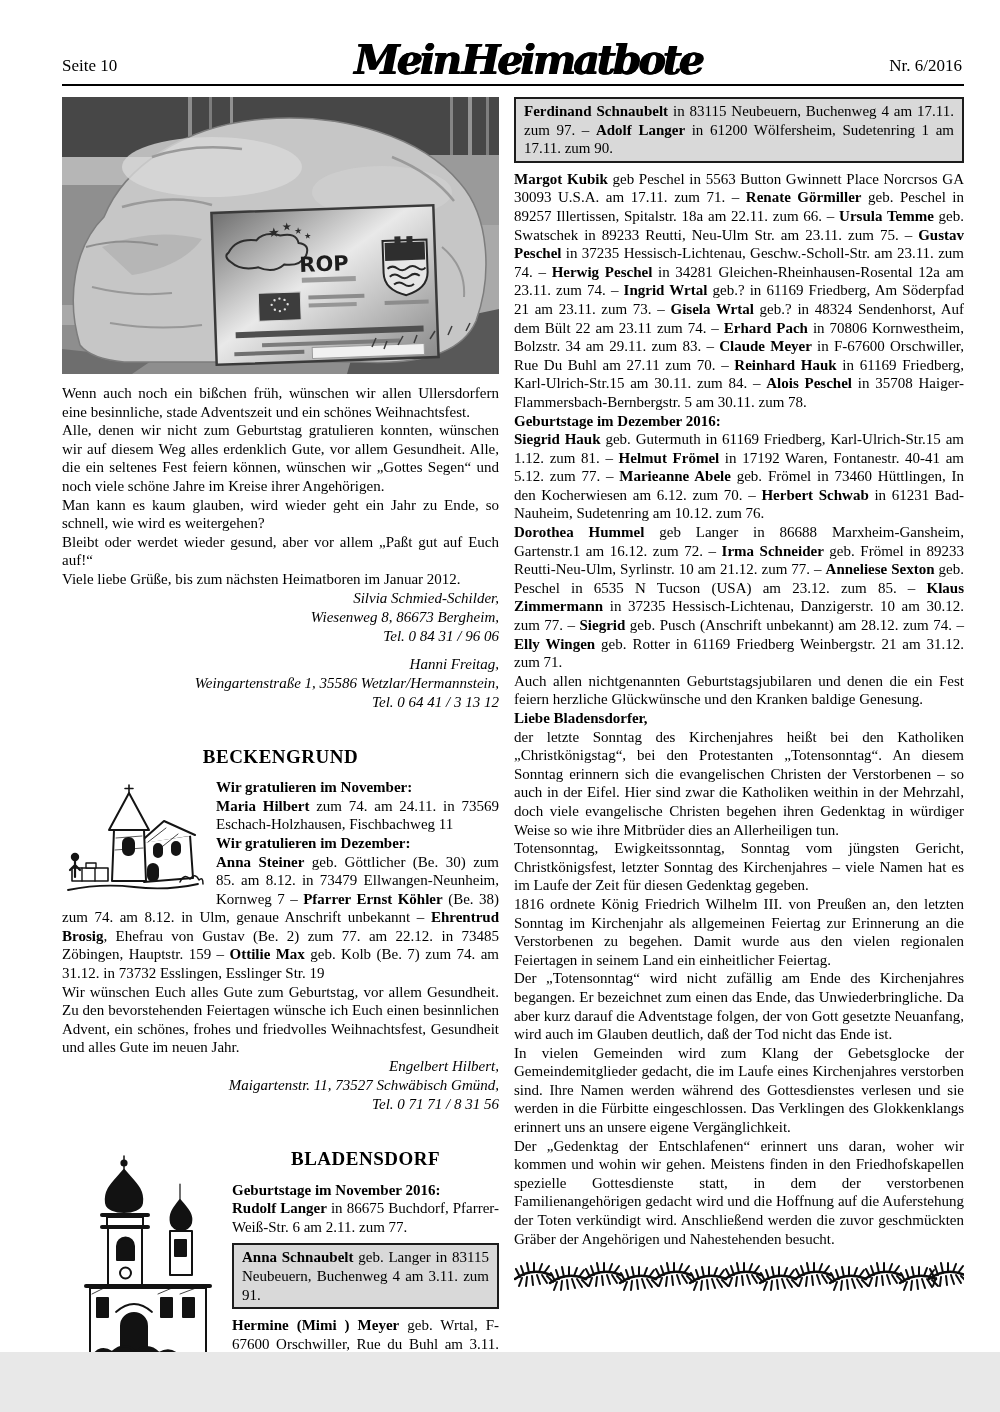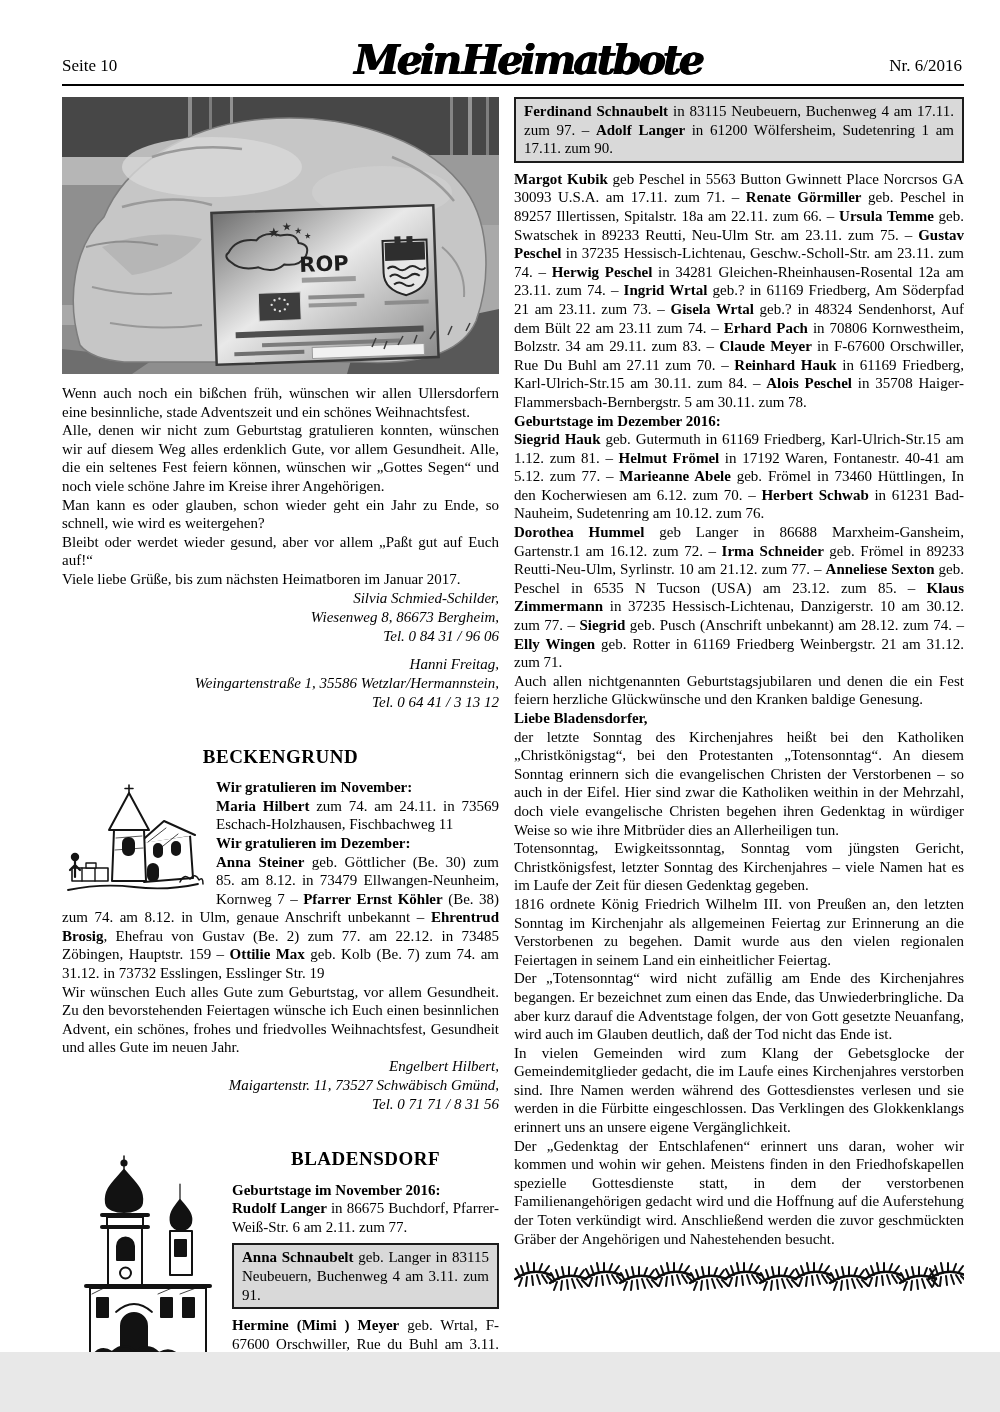--- a/index.html
+++ b/index.html
@@ -142,23 +142,23 @@
             <rect x="170" y="252" width="70" height="4" fill="#6f6f6f"></rect>
             <rect x="248" y="250" width="112" height="11" fill="#f1f1f1" stroke="#9b9b9b" stroke-width="1"></rect>
           </g>
 
           <path d="M310 250 l4 -9 M322 252 l3 -8 M336 248 l5 -9 M352 246 l3 -8 M368 242 l5 -8 M386 238 l4 -9 M404 234 l4 -8" stroke="#3c3c3c" stroke-width="1.5"></path>
         </svg>
       </div>
 
       <p class="para">Wenn auch noch ein bißchen früh, wünschen wir allen Ullersdorfern eine besinnliche, stade Adventszeit und ein schönes Weihnachtsfest.</p>
       <p class="para">Alle, denen wir nicht zum Geburtstag gratulieren konnten, wünschen wir auf diesem Weg alles erdenklich Gute, vor allem Gesundheit. Alle, die ein seltenes Fest feiern können, wünschen wir „Gottes Segen“ und noch viele schöne Jahre im Kreise ihrer Angehörigen.</p>
-      <p class="para">Man kann es oder glauben, schon wieder geht ein Jahr zu Ende, so schnell, wie wird es weitergehen?</p>
+      <p class="para">Man kann es kaum glauben, wird wieder geht ein Jahr zu Ende, so schnell, wie wird es weitergehen?</p>
       <p class="para">Bleibt oder werdet wieder gesund, aber vor allem „Paßt gut auf Euch auf!“</p>
-      <p class="para">Viele liebe Grüße, bis zum nächsten Heimatboren im Januar 2017.</p>
+      <p class="para">Viele liebe Grüße, bis zum nächsten Heimatboren im Januar 2012.</p>
 
       <p class="sig">Silvia Schmied-Schilder,
 Wiesenweg 8, 86673 Bergheim,
 Tel. 0 84 31 / 96 06</p>
       <p class="sig">Hanni Freitag,
 Weingartenstraße 1, 35586 Wetzlar/Hermannstein,
 Tel. 0 64 41 / 3 13 12</p>
 
       <div class="spacer-lg"></div>
 

